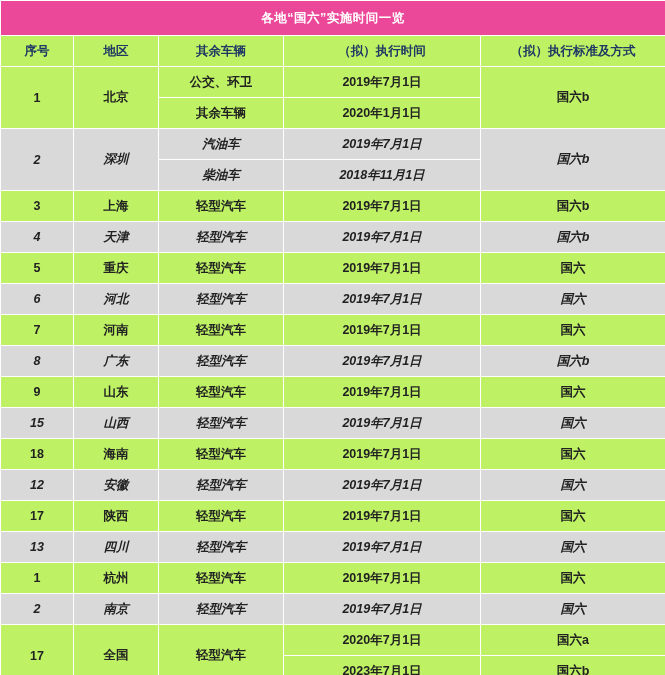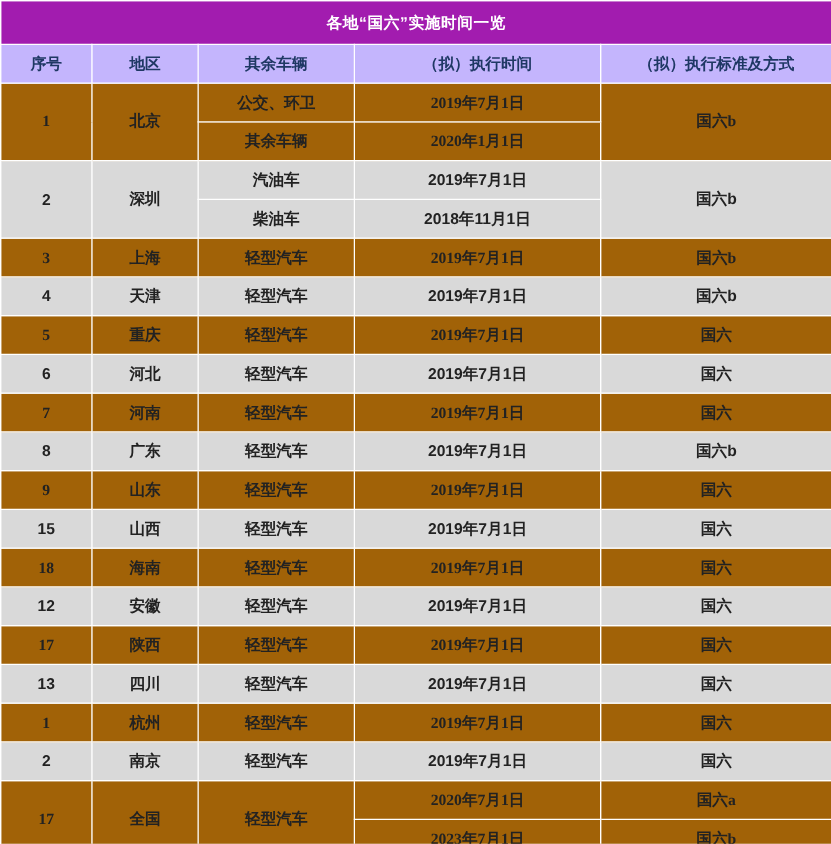--- a/index.html
+++ b/index.html
@@ -26,48 +26,48 @@
   table.main td, table.main th {
     border: 1px solid #ffffff;
     text-align: center;
     vertical-align: middle;
     font-size: 12.5px;
     font-weight: bold;
     padding: 0;
   }
   
   .title-row td {
-    background: #a21caf;
+    background: #ec4899;
     color: #ffffff;
     height: 34px;
     font-size: 14.5px;
     font-weight: bold;
     letter-spacing: 0.5px;
     border: 1px solid #2f5d9e;
   }
   
   .head-row td {
-    background: #c4b5fd;
+    background: #bef264;
     color: #1f3864;
     height: 30px;
     font-size: 12.5px;
     font-weight: bold;
     border: 1px solid #ffffff;
   }
   
   tbody td {
     height: 30px;
     color: #222222;
   }
   tr.band-light td {
-    background: #a16207;
-    font-family: Liberation Serif, serif;
+    background: #bef264;
   }
   tr.band-dark td {
     background: #d9d9d9;
+    font-style: italic;
   }
   
   col.c-idx { width: 73px; }
   col.c-region { width: 85px; }
   col.c-type { width: 125px; }
   col.c-date { width: 197px; }
   col.c-std { width: 185px; }
 </style>
 </head>
 <body>

